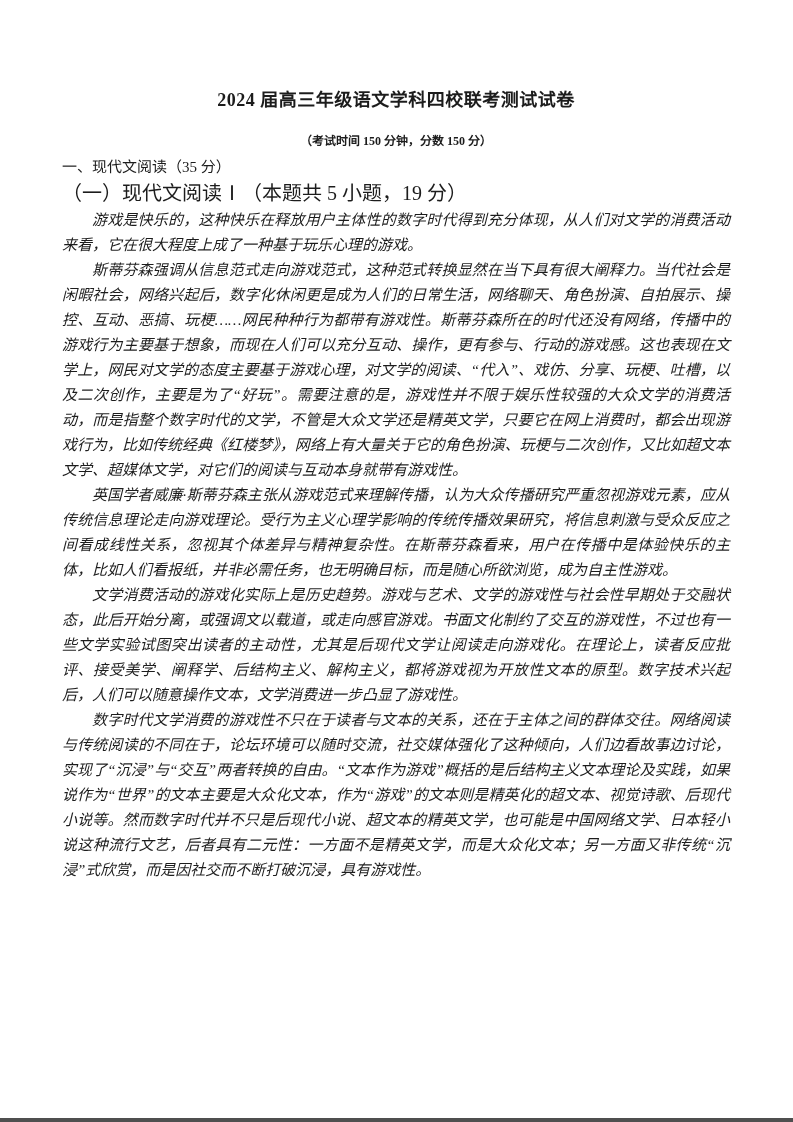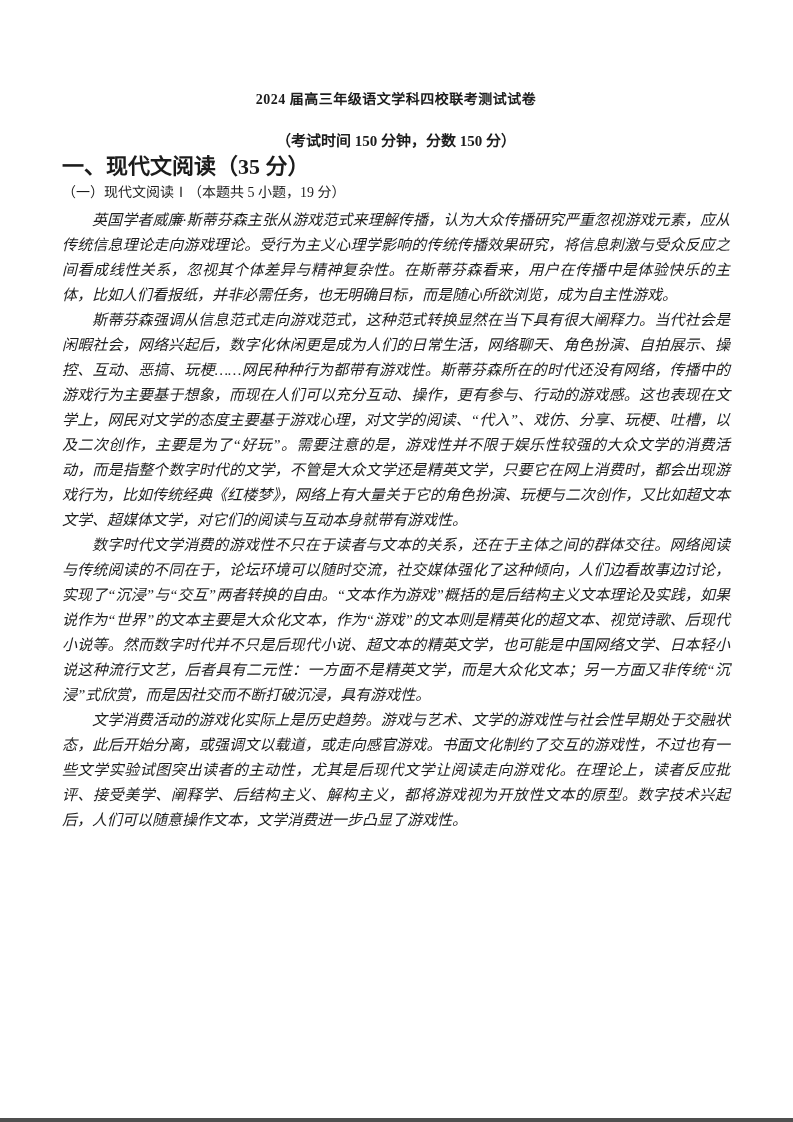--- a/index.html
+++ b/index.html
@@ -22,42 +22,42 @@
     background: #ffffff;
   }
   .content {
     position: absolute;
     left: 62px;
     top: 86px;
     width: 668px;
   }
   .doc-title {
     text-align: center;
-    font-size: 14px;
+    font-size: 18px;
     font-weight: bold;
     line-height: 28px;
     margin: 0 0 16px 0;
     letter-spacing: 0.5px;
   }
   .exam-info {
     text-align: center;
-    font-size: 15px;
+    font-size: 12px;
     font-weight: bold;
     line-height: 22px;
     margin: 0 0 4px 0;
   }
   .section-heading {
-    font-size: 22px;
-    font-weight: bold;
+    font-size: 15px;
+    font-weight: normal;
     line-height: 22px;
     margin: 0 0 5px 0;
     text-align: left;
   }
   .subsection-heading {
-    font-size: 14px;
+    font-size: 20px;
     font-weight: normal;
     line-height: 20px;
     margin: 0 0 5px 0;
   }
   .instruction {
     font-size: 15px;
     line-height: 20px;
     margin: 0 0 2px 0;
   }
   .body-text p {
@@ -87,22 +87,23 @@
     <h1 class="doc-title">2024 届高三年级语文学科四校联考测试试卷</h1>
 
     <div class="exam-info">（考试时间 150 分钟，分数 150 分）</div>
 
     <h2 class="section-heading">一、现代文阅读（35 分）</h2>
 
     <h3 class="subsection-heading">（一）现代文阅读Ⅰ（本题共 5 小题，19 分）</h3>
 
 
     <div class="body-text">
+      <p>游戏是快乐的，这种快乐在释放用户主体性的数字时代得到充分体现，从人们对文学的消费活动来看，它在很大程度上成了一种基于玩乐心理的游戏。</p>
+      <p>斯蒂芬森强调从信息范式走向游戏范式，这种范式转换显然在当下具有很大阐释力。当代社会是闲暇社会，网络兴起后，数字化休闲更是成为人们的日常生活，网络聊天、角色扮演、自拍展示、操控、互动、恶搞、玩梗……网民种种行为都带有游戏性。斯蒂芬森所在的时代还没有网络，传播中的游戏行为主要基于想象，而现在人们可以充分互动、操作，更有参与、行动的游戏感。这也表现在文学上，网民对文学的态度主要基于游戏心理，对文学的阅读、“代入”、戏仿、分享、玩梗、吐槽，以及二次创作，主要是为了“好玩”。需要注意的是，游戏性并不限于娱乐性较强的大众文学的消费活动，而是指整个数字时代的文学，不管是大众文学还是精英文学，只要它在网上消费时，都会出现游戏行为，比如传统经典《红楼梦》，网络上有大量关于它的角色扮演、玩梗与二次创作，又比如超文本文学、超媒体文学，对它们的阅读与互动本身就带有游戏性。</p>
       <p>英国学者威廉·斯蒂芬森主张从游戏范式来理解传播，认为大众传播研究严重忽视游戏元素，应从传统信息理论走向游戏理论。受行为主义心理学影响的传统传播效果研究，将信息刺激与受众反应之间看成线性关系，忽视其个体差异与精神复杂性。在斯蒂芬森看来，用户在传播中是体验快乐的主体，比如人们看报纸，并非必需任务，也无明确目标，而是随心所欲浏览，成为自主性游戏。</p>
-      <p>斯蒂芬森强调从信息范式走向游戏范式，这种范式转换显然在当下具有很大阐释力。当代社会是闲暇社会，网络兴起后，数字化休闲更是成为人们的日常生活，网络聊天、角色扮演、自拍展示、操控、互动、恶搞、玩梗……网民种种行为都带有游戏性。斯蒂芬森所在的时代还没有网络，传播中的游戏行为主要基于想象，而现在人们可以充分互动、操作，更有参与、行动的游戏感。这也表现在文学上，网民对文学的态度主要基于游戏心理，对文学的阅读、“代入”、戏仿、分享、玩梗、吐槽，以及二次创作，主要是为了“好玩”。需要注意的是，游戏性并不限于娱乐性较强的大众文学的消费活动，而是指整个数字时代的文学，不管是大众文学还是精英文学，只要它在网上消费时，都会出现游戏行为，比如传统经典《红楼梦》，网络上有大量关于它的角色扮演、玩梗与二次创作，又比如超文本文学、超媒体文学，对它们的阅读与互动本身就带有游戏性。</p>
+      <p>文学消费活动的游戏化实际上是历史趋势。游戏与艺术、文学的游戏性与社会性早期处于交融状态，此后开始分离，或强调文以载道，或走向感官游戏。书面文化制约了交互的游戏性，不过也有一些文学实验试图突出读者的主动性，尤其是后现代文学让阅读走向游戏化。在理论上，读者反应批评、接受美学、阐释学、后结构主义、解构主义，都将游戏视为开放性文本的原型。数字技术兴起后，人们可以随意操作文本，文学消费进一步凸显了游戏性。</p>
       <p>数字时代文学消费的游戏性不只在于读者与文本的关系，还在于主体之间的群体交往。网络阅读与传统阅读的不同在于，论坛环境可以随时交流，社交媒体强化了这种倾向，人们边看故事边讨论，实现了“沉浸”与“交互”两者转换的自由。“文本作为游戏”概括的是后结构主义文本理论及实践，如果说作为“世界”的文本主要是大众化文本，作为“游戏”的文本则是精英化的超文本、视觉诗歌、后现代小说等。然而数字时代并不只是后现代小说、超文本的精英文学，也可能是中国网络文学、日本轻小说这种流行文艺，后者具有二元性：一方面不是精英文学，而是大众化文本；另一方面又非传统“沉浸”式欣赏，而是因社交而不断打破沉浸，具有游戏性。</p>
-      <p>文学消费活动的游戏化实际上是历史趋势。游戏与艺术、文学的游戏性与社会性早期处于交融状态，此后开始分离，或强调文以载道，或走向感官游戏。书面文化制约了交互的游戏性，不过也有一些文学实验试图突出读者的主动性，尤其是后现代文学让阅读走向游戏化。在理论上，读者反应批评、接受美学、阐释学、后结构主义、解构主义，都将游戏视为开放性文本的原型。数字技术兴起后，人们可以随意操作文本，文学消费进一步凸显了游戏性。</p>
     </div>
 
   </div>
 
   <div class="bottom-bar"></div>
 </div>
 
 </body></html>

